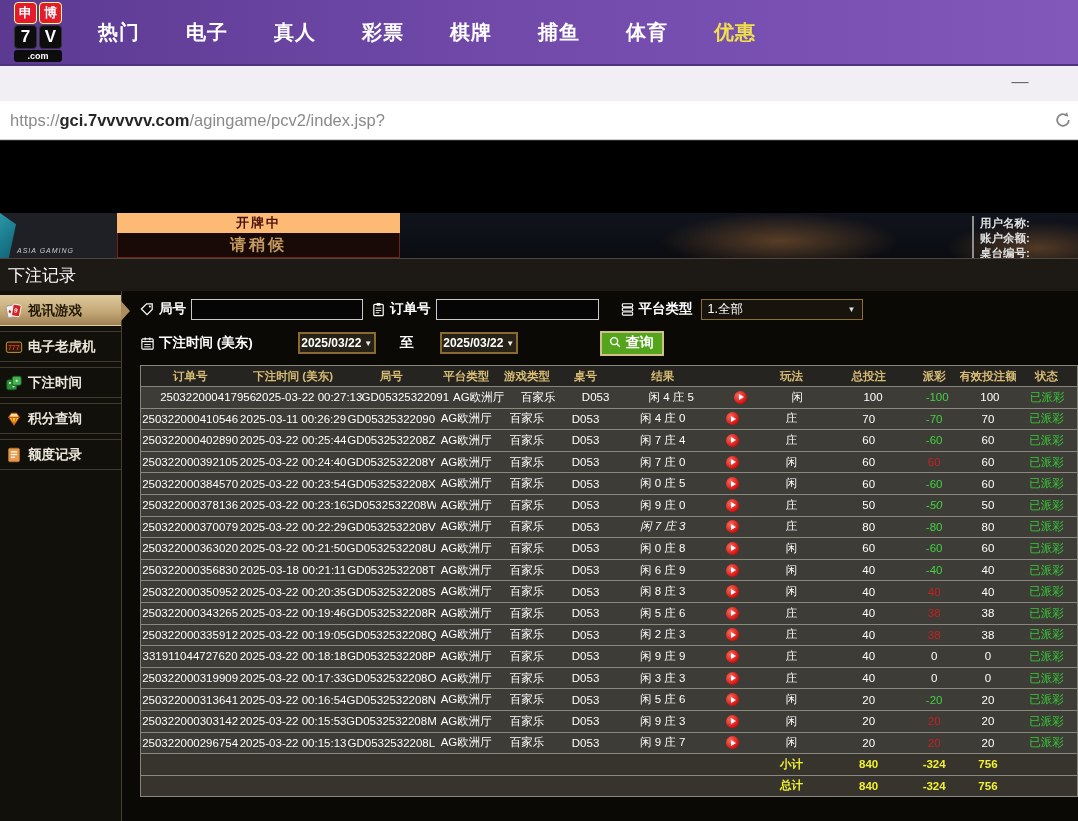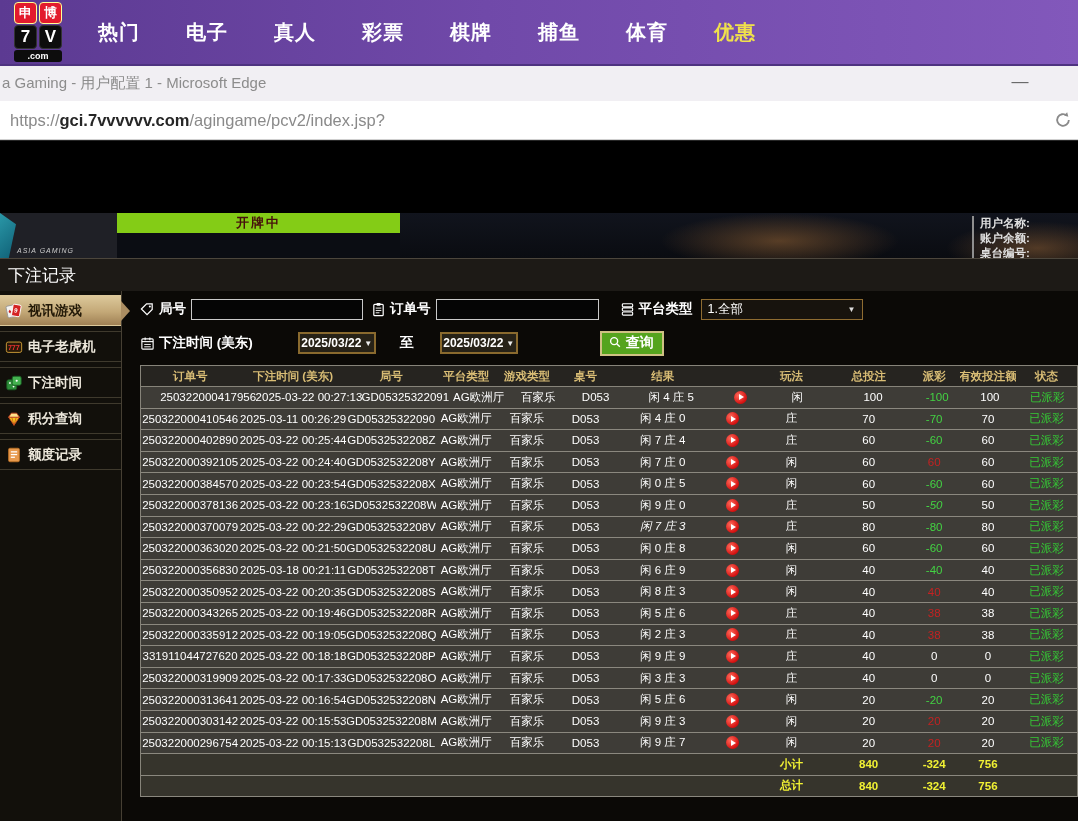--- a/index.html
+++ b/index.html
@@ -27,21 +27,21 @@
   .reload { position:absolute; right:5px; top:9px; cursor:pointer; }
 
   .blackstrip { height:73px; background:#000; border-top:1px solid #262626; }
 
   
   .banner { height:45px; display:flex; position:relative; background:#0b0d13; overflow:hidden; }
   .ag-mark { width:117px; background:#1f2026; position:relative; flex:none; }
   .ag-tri { position:absolute; left:0; top:0; width:16px; height:45px; background:linear-gradient(135deg,#2a98a8,#0f5f75); clip-path:polygon(0 0,100% 25%,55% 100%,0 100%); }
   .ag-text { position:absolute; left:17px; bottom:4px; color:#c9c9c9; font-size:7px; font-style:italic; letter-spacing:1px; }
   .status { width:283px; display:flex; flex-direction:column; flex:none; }
-  .status-top { height:20px; background:#84cc16; color:#46100c; font-size:13px; font-weight:bold; display:flex; align-items:center; justify-content:center; letter-spacing:2px; }
+  .status-top { height:20px; background:#fdba74; color:#46100c; font-size:13px; font-weight:bold; display:flex; align-items:center; justify-content:center; letter-spacing:2px; }
   .status-sub { flex:1; background:#190907; border:1px solid #6e241a; border-top:none; color:#c49a5e; font-size:16px; font-weight:bold; display:flex; align-items:center; justify-content:center; letter-spacing:3px; }
   .scene { flex:1; background:
       radial-gradient(ellipse 170px 40px at 56% 62%, rgba(150,100,52,.55), transparent 70%),
       radial-gradient(ellipse 130px 38px at 94% 78%, rgba(152,102,56,.5), transparent 70%),
       linear-gradient(180deg,#11141d 0%,#0a0c11 100%); }
   .userinfo { position:absolute; right:0; top:3px; width:106px; border-left:2px solid #8f8f8f; padding-left:6px; }
   .user-line { color:#e0e0e0; font-size:11.5px; font-weight:bold; line-height:15px; white-space:nowrap; }
 
   
   .pagebar { height:33px; background:#1d1a16; border-top:1px solid #4c463c; display:flex; align-items:center; padding-left:8px; color:#fff; font-size:17px; }
@@ -108,21 +108,20 @@
         <div class="nav-item">真人</div>
         <div class="nav-item">彩票</div>
         <div class="nav-item">棋牌</div>
         <div class="nav-item">捕鱼</div>
         <div class="nav-item">体育</div>
         <div class="nav-item hl">优惠</div>
       </div>
   </div>
 
   <div class="titlebar">
-    <span>a Gaming - 用户配置 1 - Microsoft Edge</span>
     <span class="min-btn">—</span>
   </div>
 
   <div class="urlbar">
     <span>https://</span>
       <span class="url-domain">gci.7vvvvvv.com</span>
       <span>/agingame/pcv2/index.jsp?</span>
     <span class="reload">
       <svg viewBox="0 0 24 24" width="20" height="20">
           <path d="M19 12a7 7 0 1 1-2.4-5.3" fill="none" stroke="#8a8a8a" stroke-width="2.2"></path>
@@ -133,20 +132,21 @@
 
   <div class="blackstrip"></div>
 
   <div class="banner">
     <div class="ag-mark">
       <div class="ag-tri"></div>
       <div class="ag-text">ASIA GAMING</div>
     </div>
     <div class="status">
       <div class="status-top">开牌中</div>
+      <div class="status-sub">请稍候</div>
     </div>
     <div class="scene"></div>
     <div class="userinfo">
         <div class="user-line">用户名称:</div>
         <div class="user-line">账户余额:</div>
         <div class="user-line">桌台编号:</div>
       </div>
   </div>
 
   <div class="pagebar">

